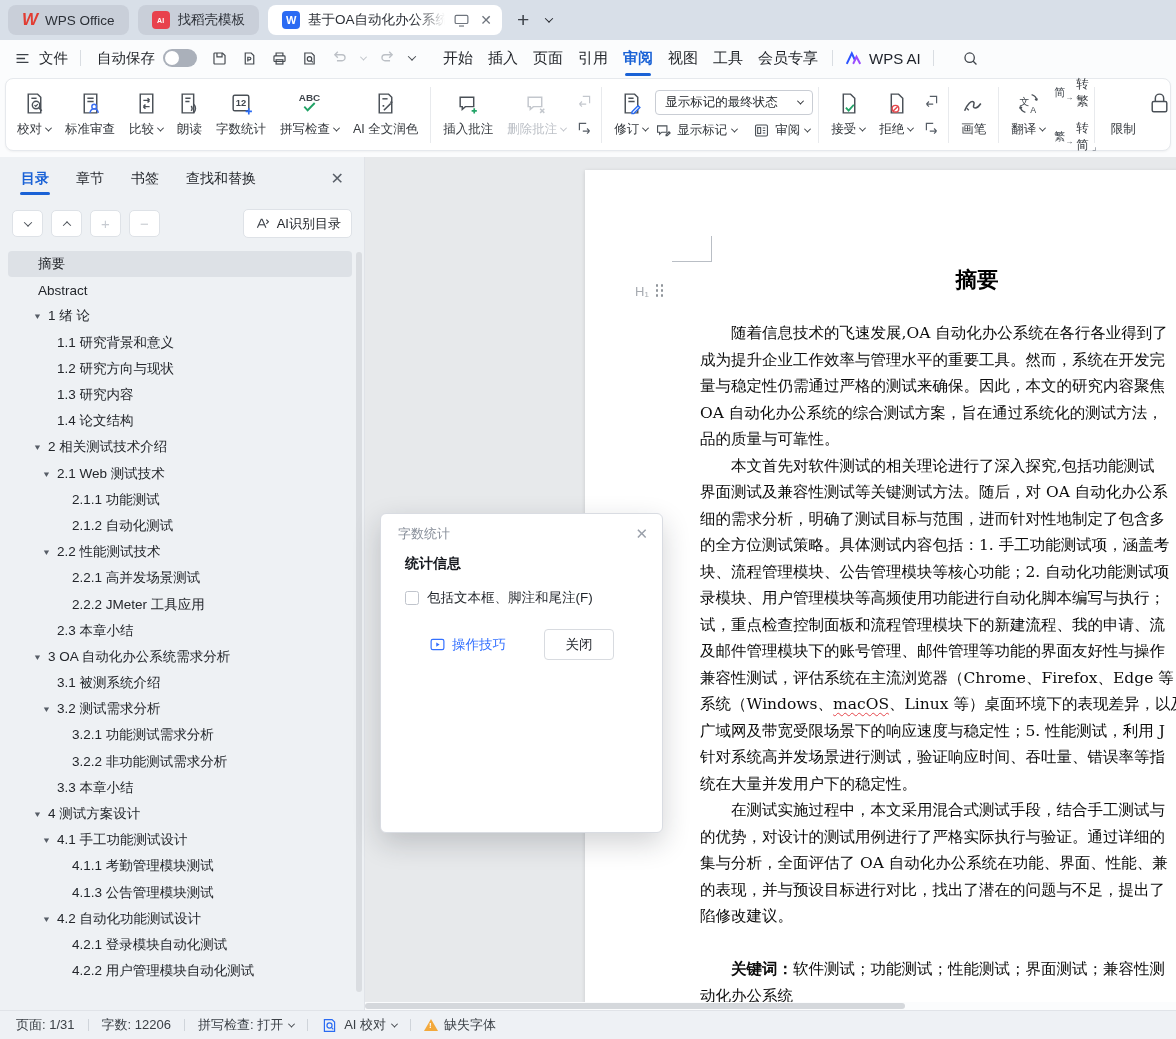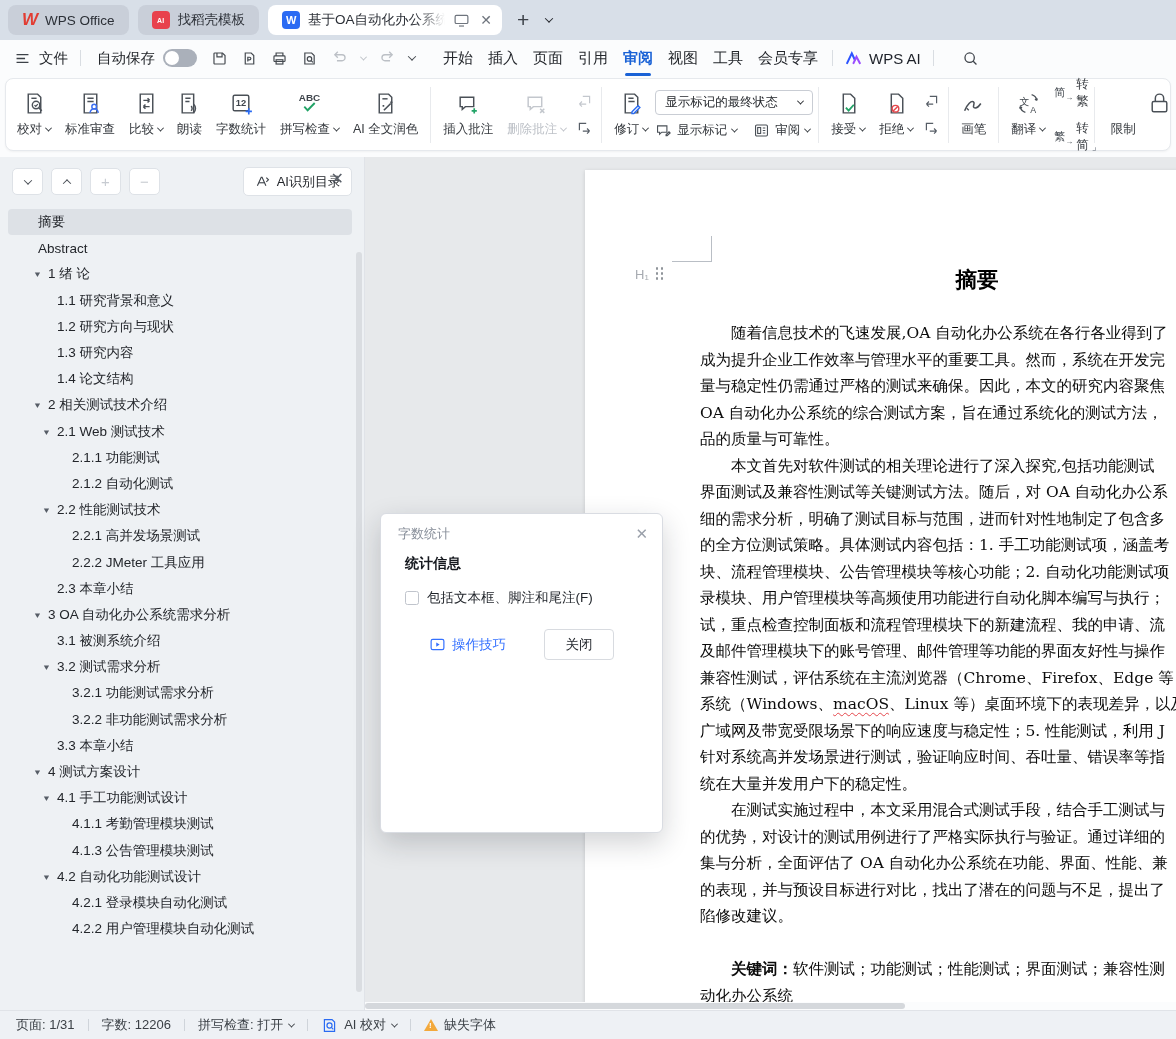--- a/index.html
+++ b/index.html
@@ -81,21 +81,21 @@
   .toc-item { position:relative; height:26.2px; display:flex; align-items:center; margin:0 12px 0 8px; border-radius:4px; }
   .toc-item.selected { background:#dde1e6; }
   .toc-item .tri { position:absolute; font-size:9px; color:#565d66; transform:scaleY(.9); }
   .toc-label { white-space:nowrap; }
   .side-scroll { position:absolute; right:2px; top:95px; width:6px; height:740px; border-radius:3px; background:#dadde1; }
 
   
   .docarea { position:relative; flex:1; background:#e7e9eb; overflow:hidden; }
   .page { position:absolute; left:220px; top:13px; width:784px; height:880px; background:#fff; box-shadow:0 1px 4px rgba(0,0,0,.14); }
   .corner-mark { position:absolute; left:87px; top:66px; width:40px; height:26px; border-right:1.4px solid #b9bec5; border-bottom:1.4px solid #b9bec5; }
-  .h1-marker { position:absolute; left:50px; top:97px; display:flex; align-items:center; gap:7px; color:#a7abb1; font-size:13px; }
+  .h1-marker { position:absolute; left:50px; top:114px; display:flex; align-items:center; gap:7px; color:#a7abb1; font-size:13px; }
   .dots { display:grid; grid-template-columns:repeat(2,5px); grid-auto-rows:5px; }
   .dots i { width:2.5px; height:2.5px; border-radius:50%; background:#8f949a; }
   .doc-title { position:absolute; top:95px; left:0; width:100%; text-align:center; font-size:21.5px; font-weight:700; color:#000; font-family:"Liberation Sans", sans-serif; }
   .doc-body { position:absolute; left:115px; top:150px; font-family:"DejaVu Serif","Liberation Serif",serif; font-size:15.5px; color:#0c0c0c; }
   .dline { height:26.5px; line-height:26.5px; white-space:nowrap; }
   .dline.ind { text-indent:2em; }
   .dline .b, .b { font-weight:700; }
   .dline .sq { text-decoration:underline wavy #e5484d 1px; text-underline-offset:3px; }
   .hscroll { position:absolute; left:0; right:0; bottom:0; height:8px; background:#fbfcfd; }
   .hscroll .thumb { position:absolute; left:0; top:1px; width:540px; height:6px; border-radius:3px; background:#d5d8dc; }
@@ -456,20 +456,27 @@
         <span class="lab" style="margin-left:2px;">
             <span>限制</span>
           </span>
       </div>
     </div>
   </div>
 
   <div class="main">
 
     <div class="sidebar">
+      <div class="side-tabs">
+
+      <div class="stab active"><span>目录</span></div>
+          <div class="stab"><span>章节</span></div>
+          <div class="stab"><span>书签</span></div>
+          <div class="stab"><span>查找和替换</span></div>
+        </div>
       <span class="side-close">✕</span>
       <div class="side-toolbar">
         <div class="sq-btn">
             <span class="chev"></span>
           </div>
         <div class="sq-btn">
             <span class="chev" style="transform:rotate(-135deg) translate(-1px,-1px);"></span>
           </div>
         <div class="sq-btn dim">+</div>
         <div class="sq-btn dim">−</div>

